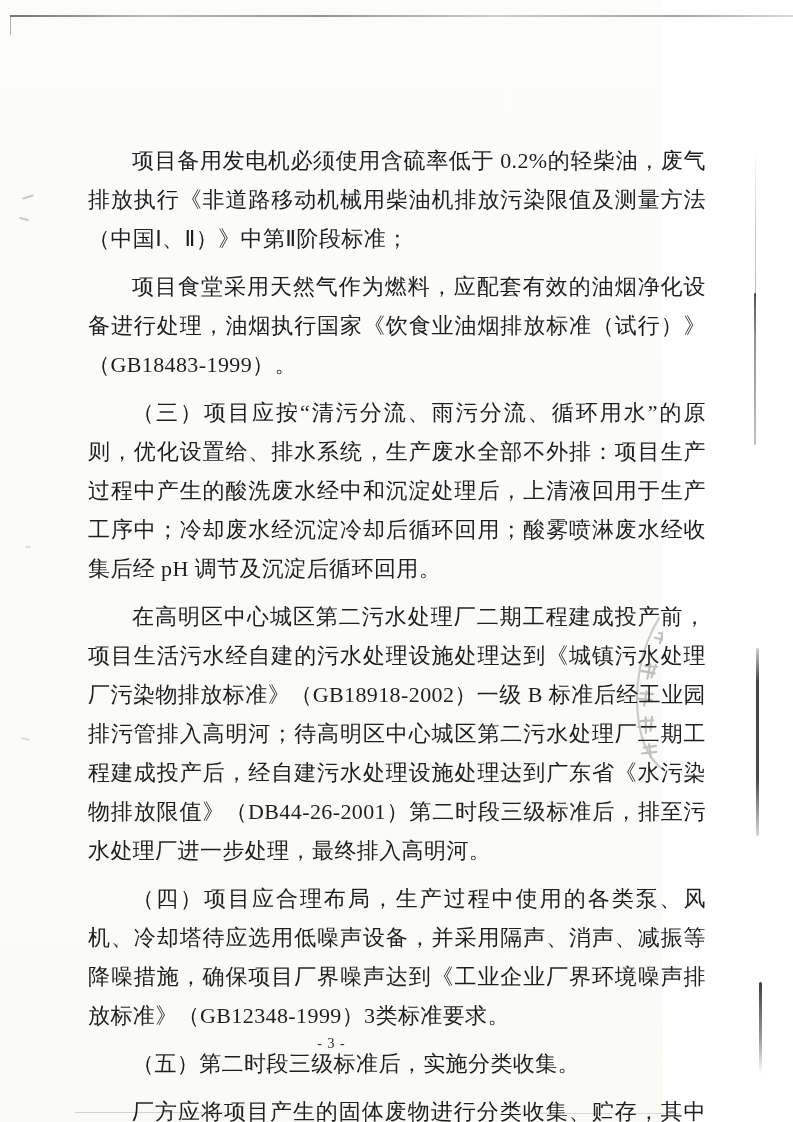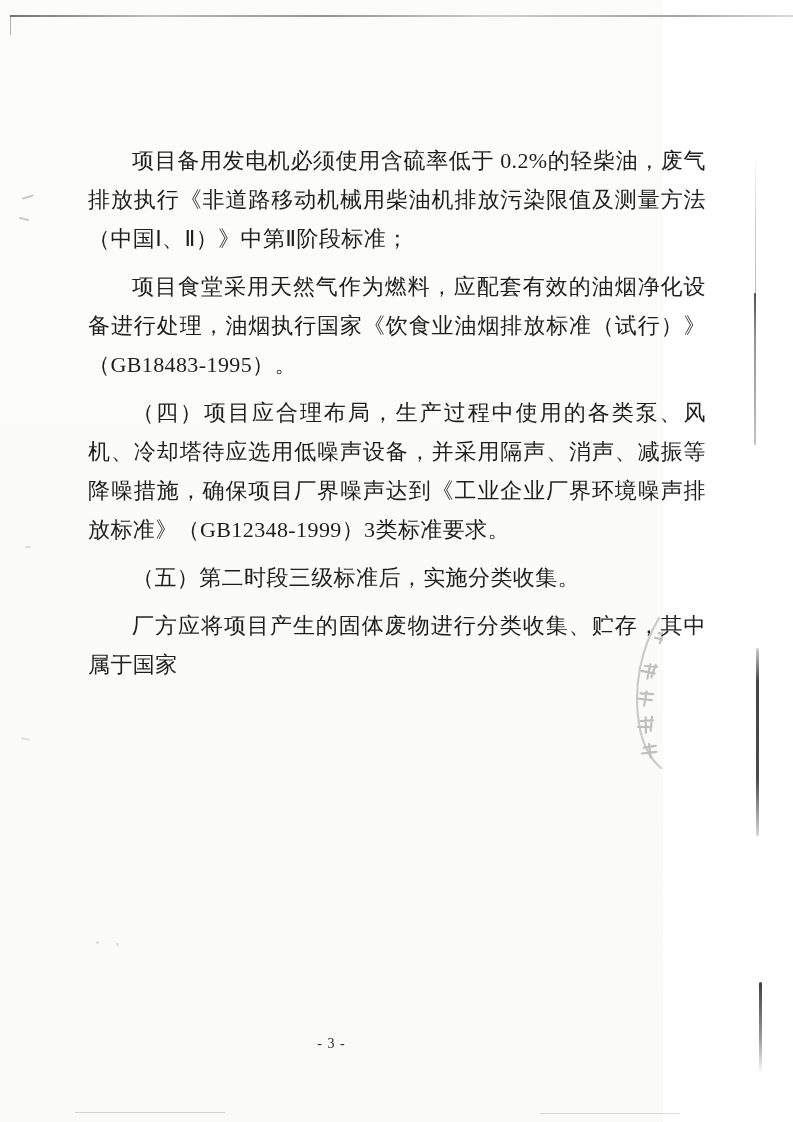--- a/index.html
+++ b/index.html
@@ -161,21 +161,23 @@
         </g>
         <g transform="rotate(6 22 146)">
           <path d="M18 140 l12 -3 M17 146 l14 -3 M23 136 l3 13"></path>
         </g>
       </g>
     </svg>
   </div>
 
   <div class="doc-text">
     <p>项目备用发电机必须使用含硫率低于 0.2%的轻柴油，废气排放执行《非道路移动机械用柴油机排放污染限值及测量方法（中国Ⅰ、Ⅱ）》中第Ⅱ阶段标准；</p>
-    <p>项目食堂采用天然气作为燃料，应配套有效的油烟净化设备进行处理，油烟执行国家《饮食业油烟排放标准（试行）》（GB18483-1995）。</p>
+    <p>项目食堂采用天然气作为燃料，应配套有效的油烟净化设备进行处理，油烟执行国家《饮食业油烟排放标准（试行）》（GB18483-1999）。</p>
+    <p>（三）项目应按“清污分流、雨污分流、循环用水”的原则，优化设置给、排水系统，生产废水全部不外排：项目生产过程中产生的酸洗废水经中和沉淀处理后，上清液回用于生产工序中；冷却废水经沉淀冷却后循环回用；酸雾喷淋废水经收集后经 pH 调节及沉淀后循环回用。</p>
+    <p>在高明区中心城区第二污水处理厂二期工程建成投产前，项目生活污水经自建的污水处理设施处理达到《城镇污水处理厂污染物排放标准》（GB18918-2002）一级 B 标准后经工业园排污管排入高明河；待高明区中心城区第二污水处理厂二期工程建成投产后，经自建污水处理设施处理达到广东省《水污染物排放限值》（DB44-26-2001）第二时段三级标准后，排至污水处理厂进一步处理，最终排入高明河。</p>
     <p>（四）项目应合理布局，生产过程中使用的各类泵、风机、冷却塔待应选用低噪声设备，并采用隔声、消声、减振等降噪措施，确保项目厂界噪声达到《工业企业厂界环境噪声排放标准》（GB12348-1999）3类标准要求。</p>
     <p>（五）第二时段三级标准后，实施分类收集。</p>
     <p>厂方应将项目产生的固体废物进行分类收集、贮存，其中属于国家</p>
   </div>
 
   <div class="page-number">- 3 -</div>
 
 </div>
 
 </body></html>

